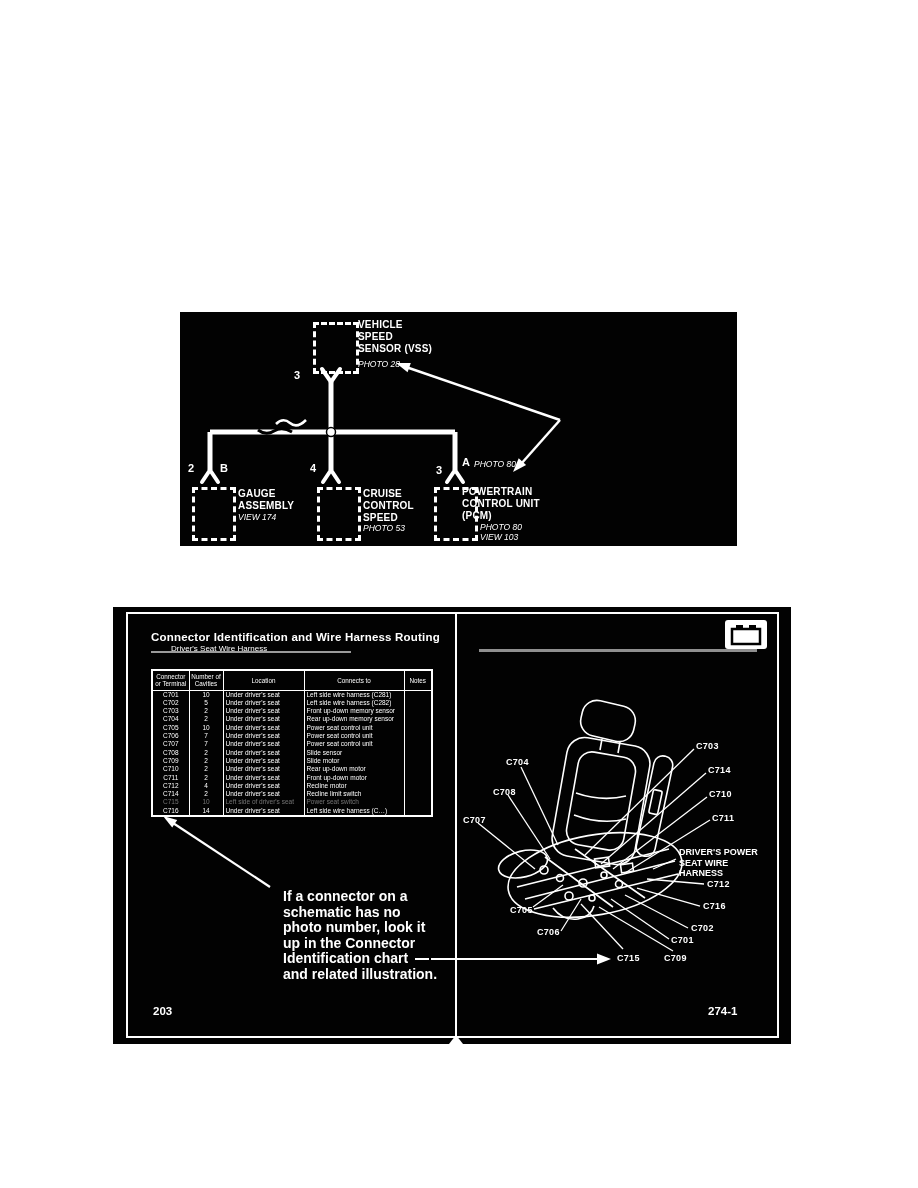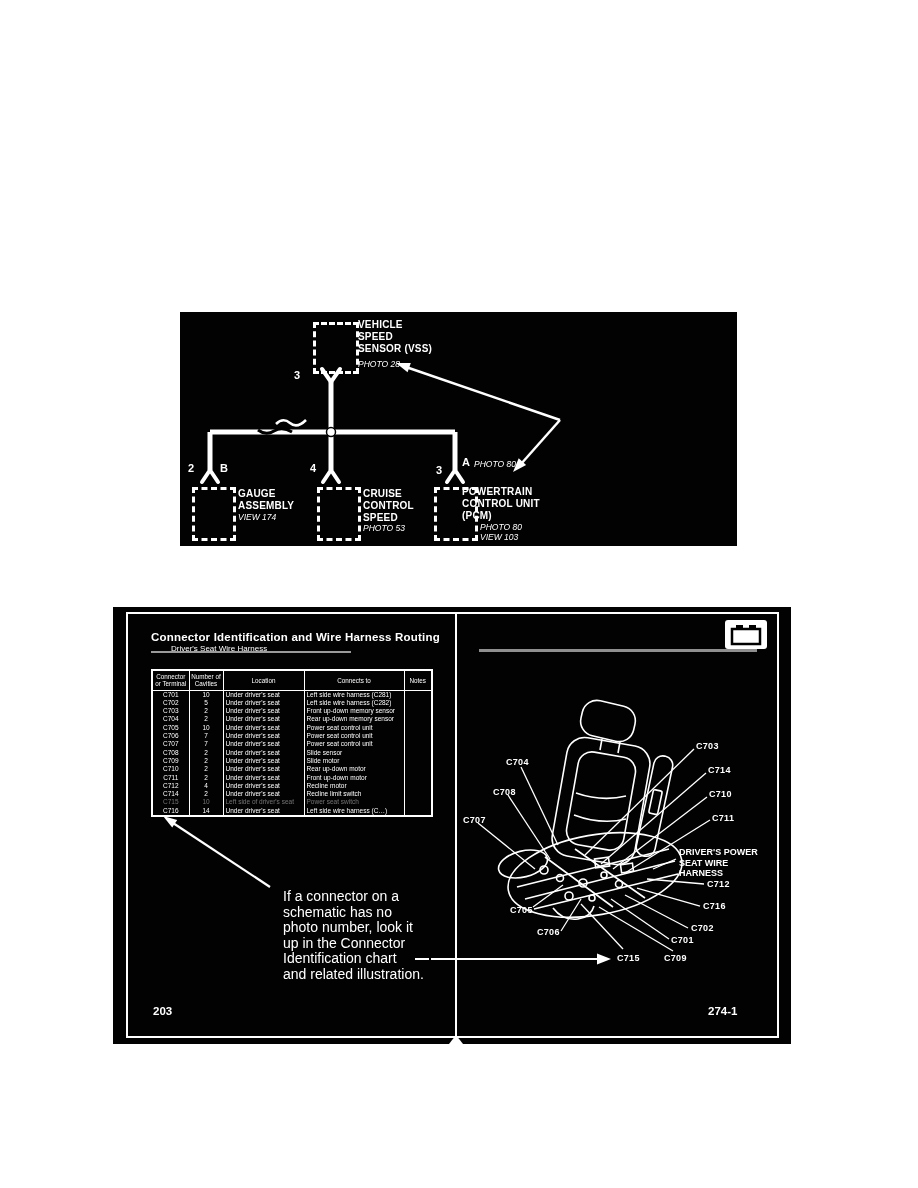--- a/index.html
+++ b/index.html
@@ -21,21 +21,21 @@
   .lp-underline{position:absolute;left:38px;top:44px;width:200px;height:2px;background:#9a9a9a;}
   .lp-sub{position:absolute;left:38px;top:37px;font-size:8px;margin-left:20px;}
   table.harness{position:absolute;left:38px;top:62px;border-collapse:collapse;border:2px solid #fff;
                 color:#fff;font-size:6.5px;line-height:8.3px;table-layout:fixed;width:280px;}
   table.harness th{border:1.5px solid #fff;font-weight:normal;font-size:6.3px;line-height:7.3px;
                    padding:2px 1px;text-align:center;vertical-align:middle;}
   table.harness td{border-left:1.5px solid #fff;border-right:1.5px solid #fff;padding:0 2px;
                    white-space:nowrap;overflow:hidden;}
   table.harness td:nth-child(1),table.harness td:nth-child(2){text-align:center;}
   table.harness tr.faded{opacity:.42;}
-  .lp-note{position:absolute;left:170px;top:282px;font-weight:normal;font-size:14px;line-height:15.5px;white-space:pre-line;}
+  .lp-note{position:absolute;left:170px;top:282px;font-weight:bold;font-size:14px;line-height:15.5px;white-space:pre-line;}
   .pagenum{position:absolute;font-weight:bold;font-size:11.5px;}
   .rp-rule{position:absolute;left:366px;top:42px;width:278px;height:3px;background:#8f8f8f;}
   .battery{position:absolute;left:612px;top:13px;width:42px;height:29px;background:#fff;border-radius:3px;}
   .clabel{position:absolute;font-weight:bold;font-size:9px;letter-spacing:.3px;}
   .harness-label{position:absolute;left:566px;top:240px;font-weight:bold;font-size:9px;line-height:10.5px;white-space:pre-line;}
   .bottom-panel > svg{position:absolute;left:0;top:0;}
 </style>
 </head>
 <body>
 

